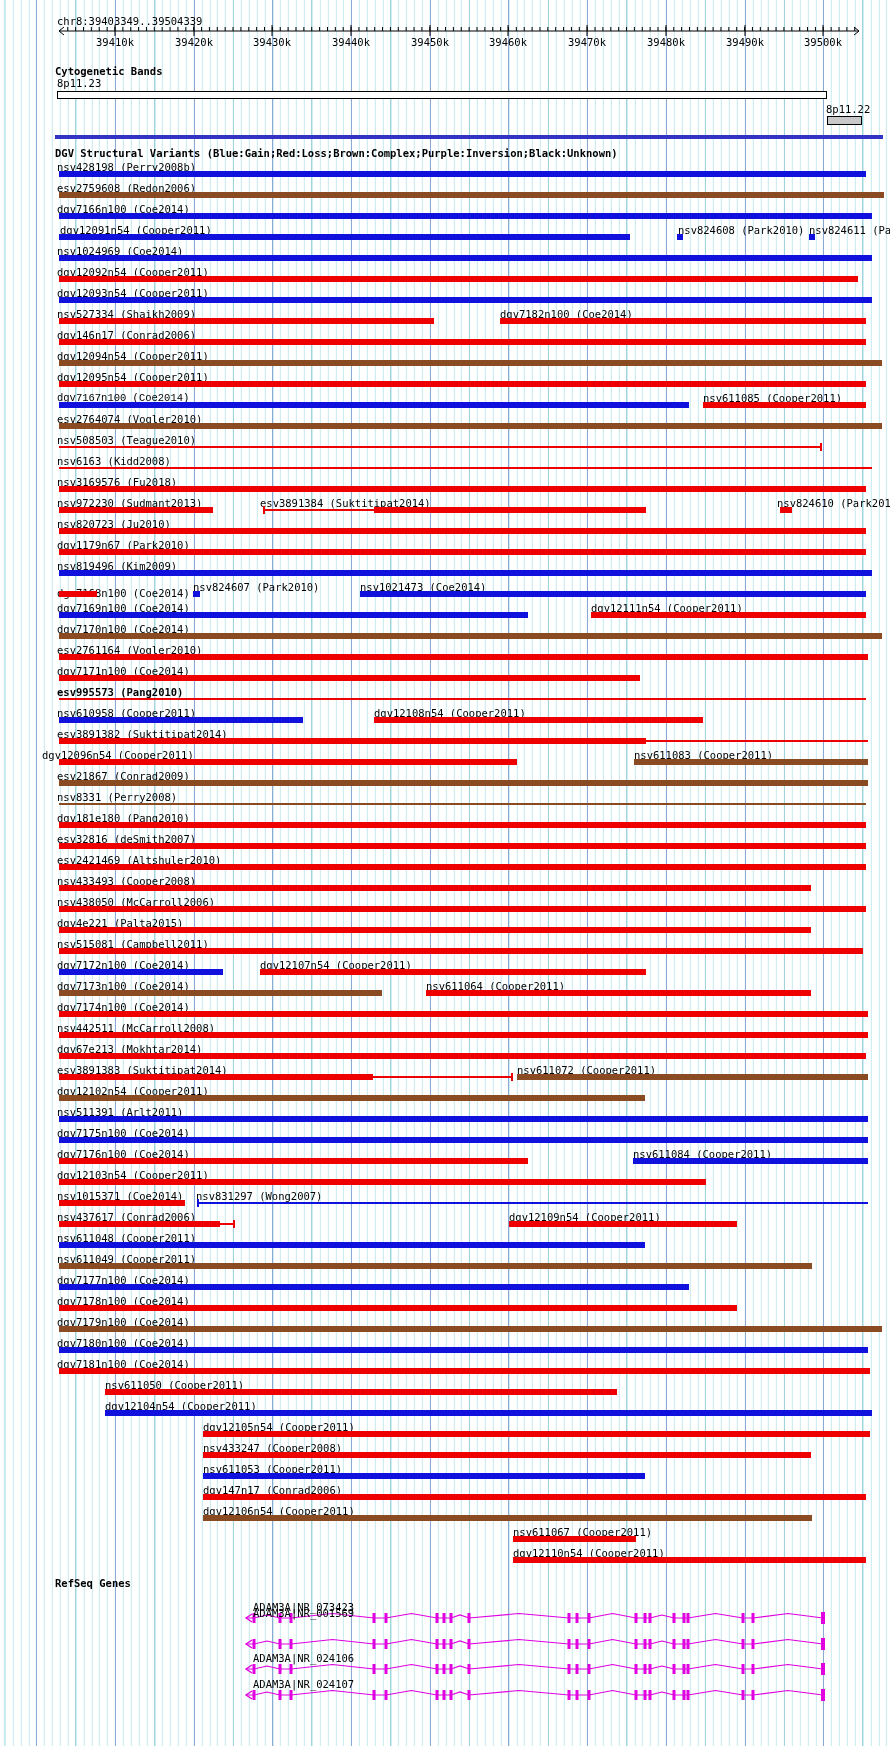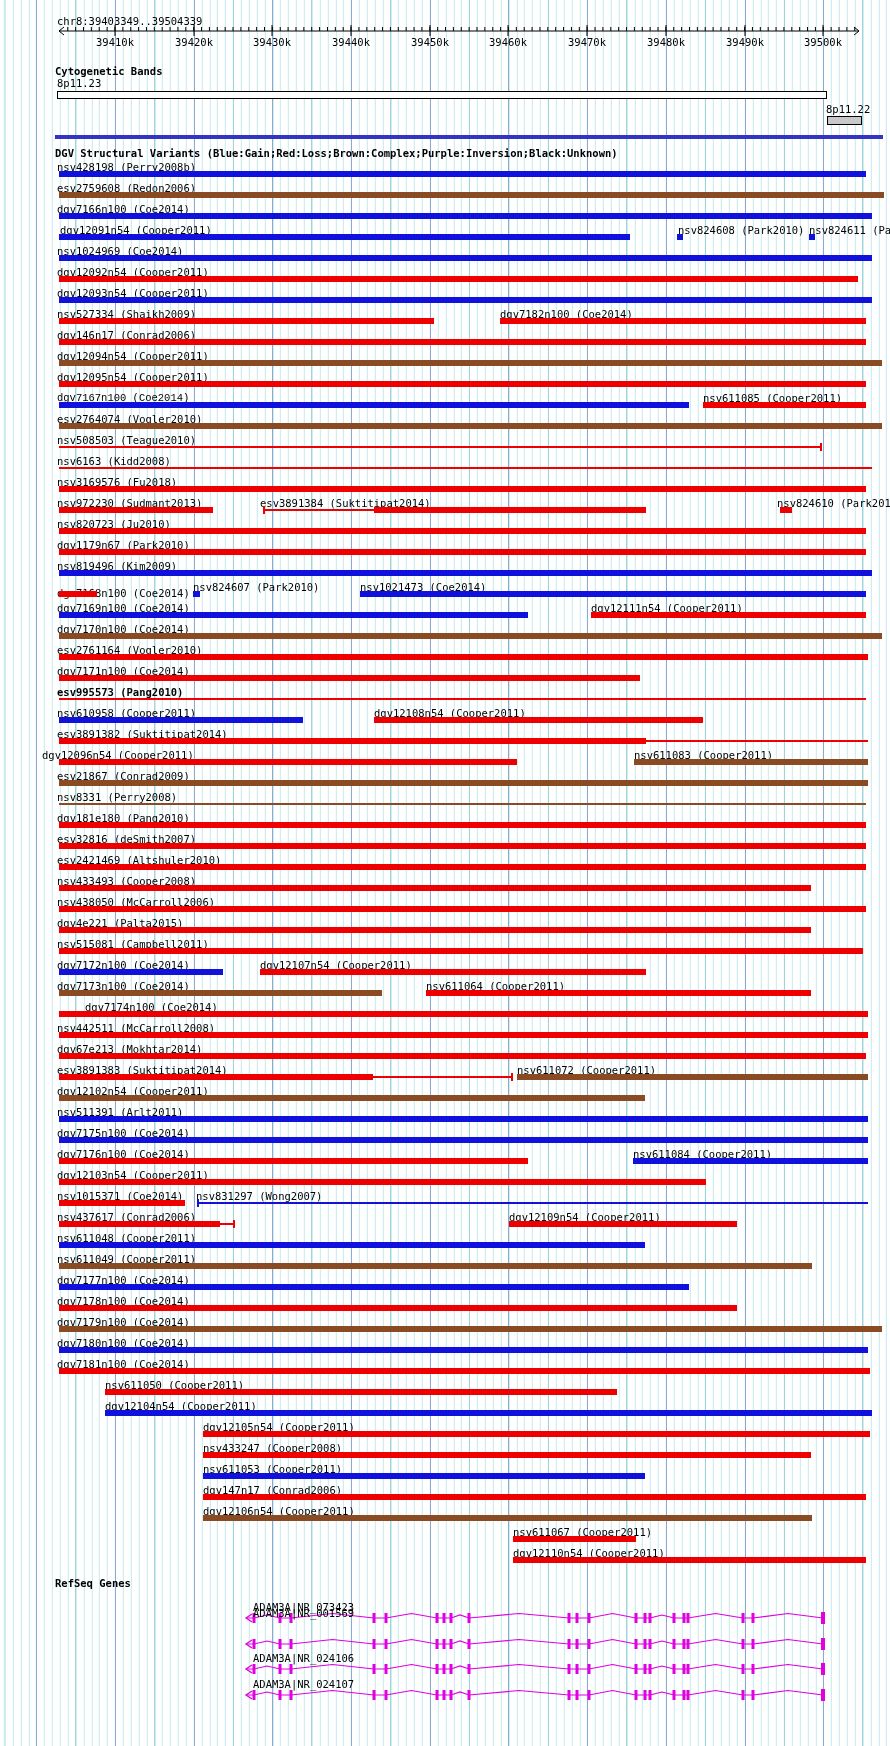--- a/index.html
+++ b/index.html
@@ -298,21 +298,21 @@
       <div class="lbl" style="left:57px;top:939px;">nsv515081 (Campbell2011)</div>
       <div class="bar" style="left:59px;top:948px;width:804px;background:#ee0000;"></div>
       <div class="lbl" style="left:57px;top:960px;">dgv7172n100 (Coe2014)</div>
       <div class="bar" style="left:59px;top:969px;width:164px;background:#1111dd;"></div>
       <div class="lbl" style="left:260px;top:960px;">dgv12107n54 (Cooper2011)</div>
       <div class="bar" style="left:260px;top:969px;width:386px;background:#ee0000;"></div>
       <div class="lbl" style="left:57px;top:981px;">dgv7173n100 (Coe2014)</div>
       <div class="bar" style="left:59px;top:990px;width:323px;background:#8a4a22;"></div>
       <div class="lbl" style="left:426px;top:981px;">nsv611064 (Cooper2011)</div>
       <div class="bar" style="left:426px;top:990px;width:385px;background:#ee0000;"></div>
-      <div class="lbl" style="left:57px;top:1002px;margin-left:28px;">dgv7174n100 (Coe2014)</div>
+      <div class="lbl" style="left:57px;top:1002px;">dgv7174n100 (Coe2014)</div>
       <div class="bar" style="left:59px;top:1011px;width:809px;background:#ee0000;"></div>
       <div class="lbl" style="left:57px;top:1023px;">nsv442511 (McCarroll2008)</div>
       <div class="bar" style="left:59px;top:1032px;width:809px;background:#ee0000;"></div>
       <div class="lbl" style="left:57px;top:1044px;">dgv67e213 (Mokhtar2014)</div>
       <div class="bar" style="left:59px;top:1053px;width:807px;background:#ee0000;"></div>
       <div class="lbl" style="left:57px;top:1065px;">esv3891383 (Suktitipat2014)</div>
       <div class="bar" style="left:59px;top:1074px;width:314px;background:#ee0000;"></div>
       <div class="thin" style="left:373px;top:1076px;width:138px;background:#ee0000;"></div>
       <div class="tick" style="left:511px;top:1073px;background:#ee0000;"></div>
       <div class="lbl" style="left:517px;top:1065px;">nsv611072 (Cooper2011)</div>

